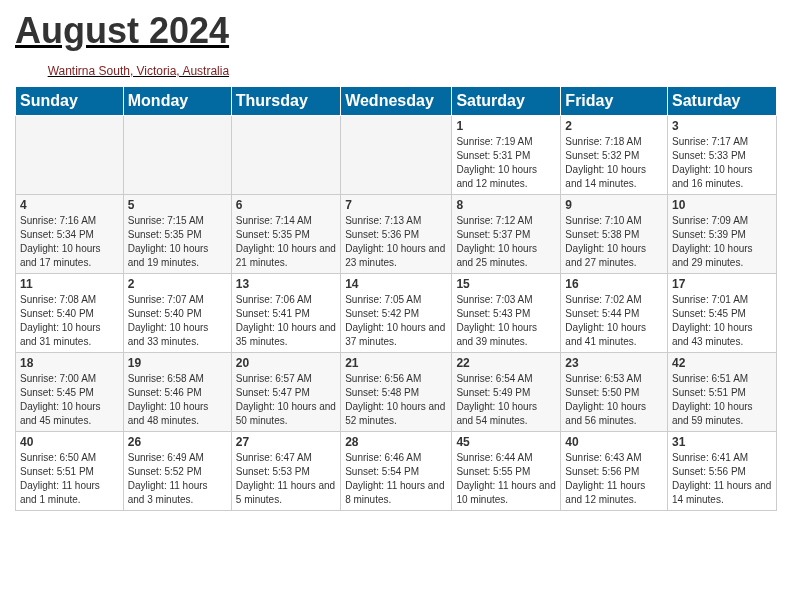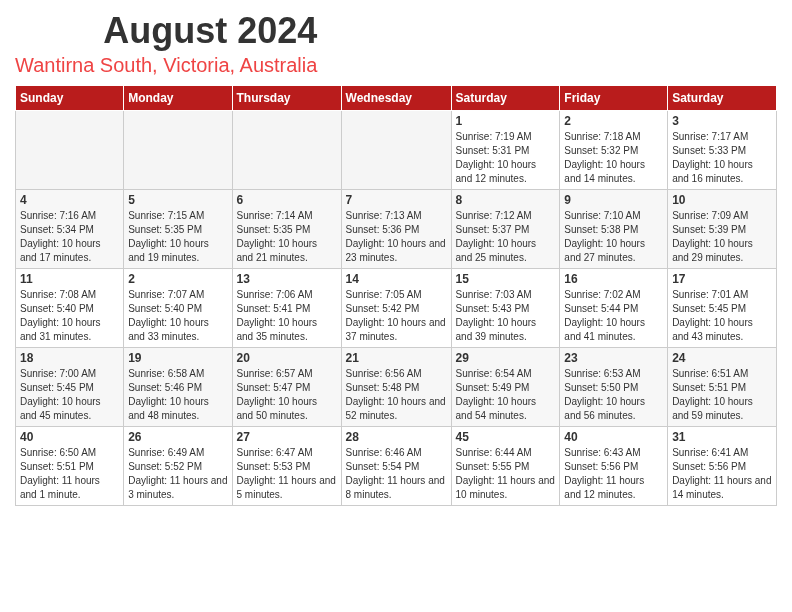--- a/index.html
+++ b/index.html
@@ -26,39 +26,40 @@
       font-size: 18px;
       font-weight: bold;
       color: #333;
       line-height: 1.1;
     }
     .logo-text span {
       color: #1a6fc4;
     }
     .title-block {
       text-align: right;
+      text-decoration: underline;
     }
     .main-title {
       font-size: 36px;
       font-weight: bold;
       color: #333;
     }
     .sub-title {
-      font-size: 20px;
-      color: #ef4444;
-      margin-top: 2px;
+      font-size: 12px;
+      color: #7f1d1d;
+      margin-top: 12px;
     }
     .calendar {
       width: 100%;
       border-collapse: collapse;
     }
     .calendar th {
-      background-color: #b91c1c;
+      background-color: #0369a1;
       color: #fff;
-      font-size: 12px;
+      font-size: 16px;
       font-weight: bold;
       padding: 5px 4px;
       text-align: left;
       border: 1px solid #fff;
     }
     .calendar td {
       border: 1px solid #ccc;
       vertical-align: top;
       padding: 3px 4px;
       font-size: 10px;
@@ -199,29 +200,29 @@
         </td>
         <td>
           <div class="day-number">20</div>
           <div class="day-info">Sunrise: 6:57 AM<br>Sunset: 5:47 PM<br>Daylight: 10 hours and 50 minutes.</div>
         </td>
         <td>
           <div class="day-number">21</div>
           <div class="day-info">Sunrise: 6:56 AM<br>Sunset: 5:48 PM<br>Daylight: 10 hours and 52 minutes.</div>
         </td>
         <td>
-          <div class="day-number">29</div>
+          <div class="day-number">22</div>
           <div class="day-info">Sunrise: 6:54 AM<br>Sunset: 5:49 PM<br>Daylight: 10 hours and 54 minutes.</div>
         </td>
         <td>
           <div class="day-number">23</div>
           <div class="day-info">Sunrise: 6:53 AM<br>Sunset: 5:50 PM<br>Daylight: 10 hours and 56 minutes.</div>
         </td>
         <td>
-          <div class="day-number">24</div>
+          <div class="day-number">42</div>
           <div class="day-info">Sunrise: 6:51 AM<br>Sunset: 5:51 PM<br>Daylight: 10 hours and 59 minutes.</div>
         </td>
       </tr>
       <tr>
         <td>
           <div class="day-number">40</div>
           <div class="day-info">Sunrise: 6:50 AM<br>Sunset: 5:51 PM<br>Daylight: 11 hours and 1 minute.</div>
         </td>
         <td>
           <div class="day-number">26</div>

